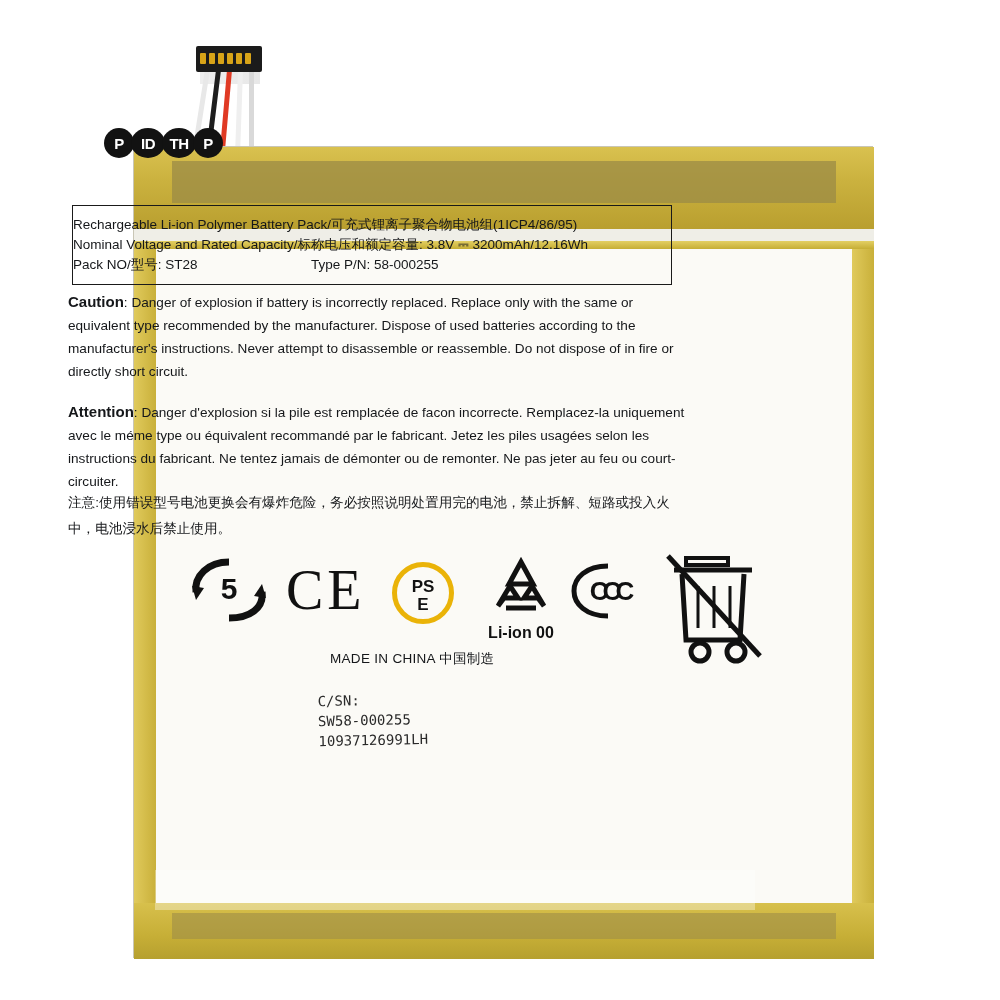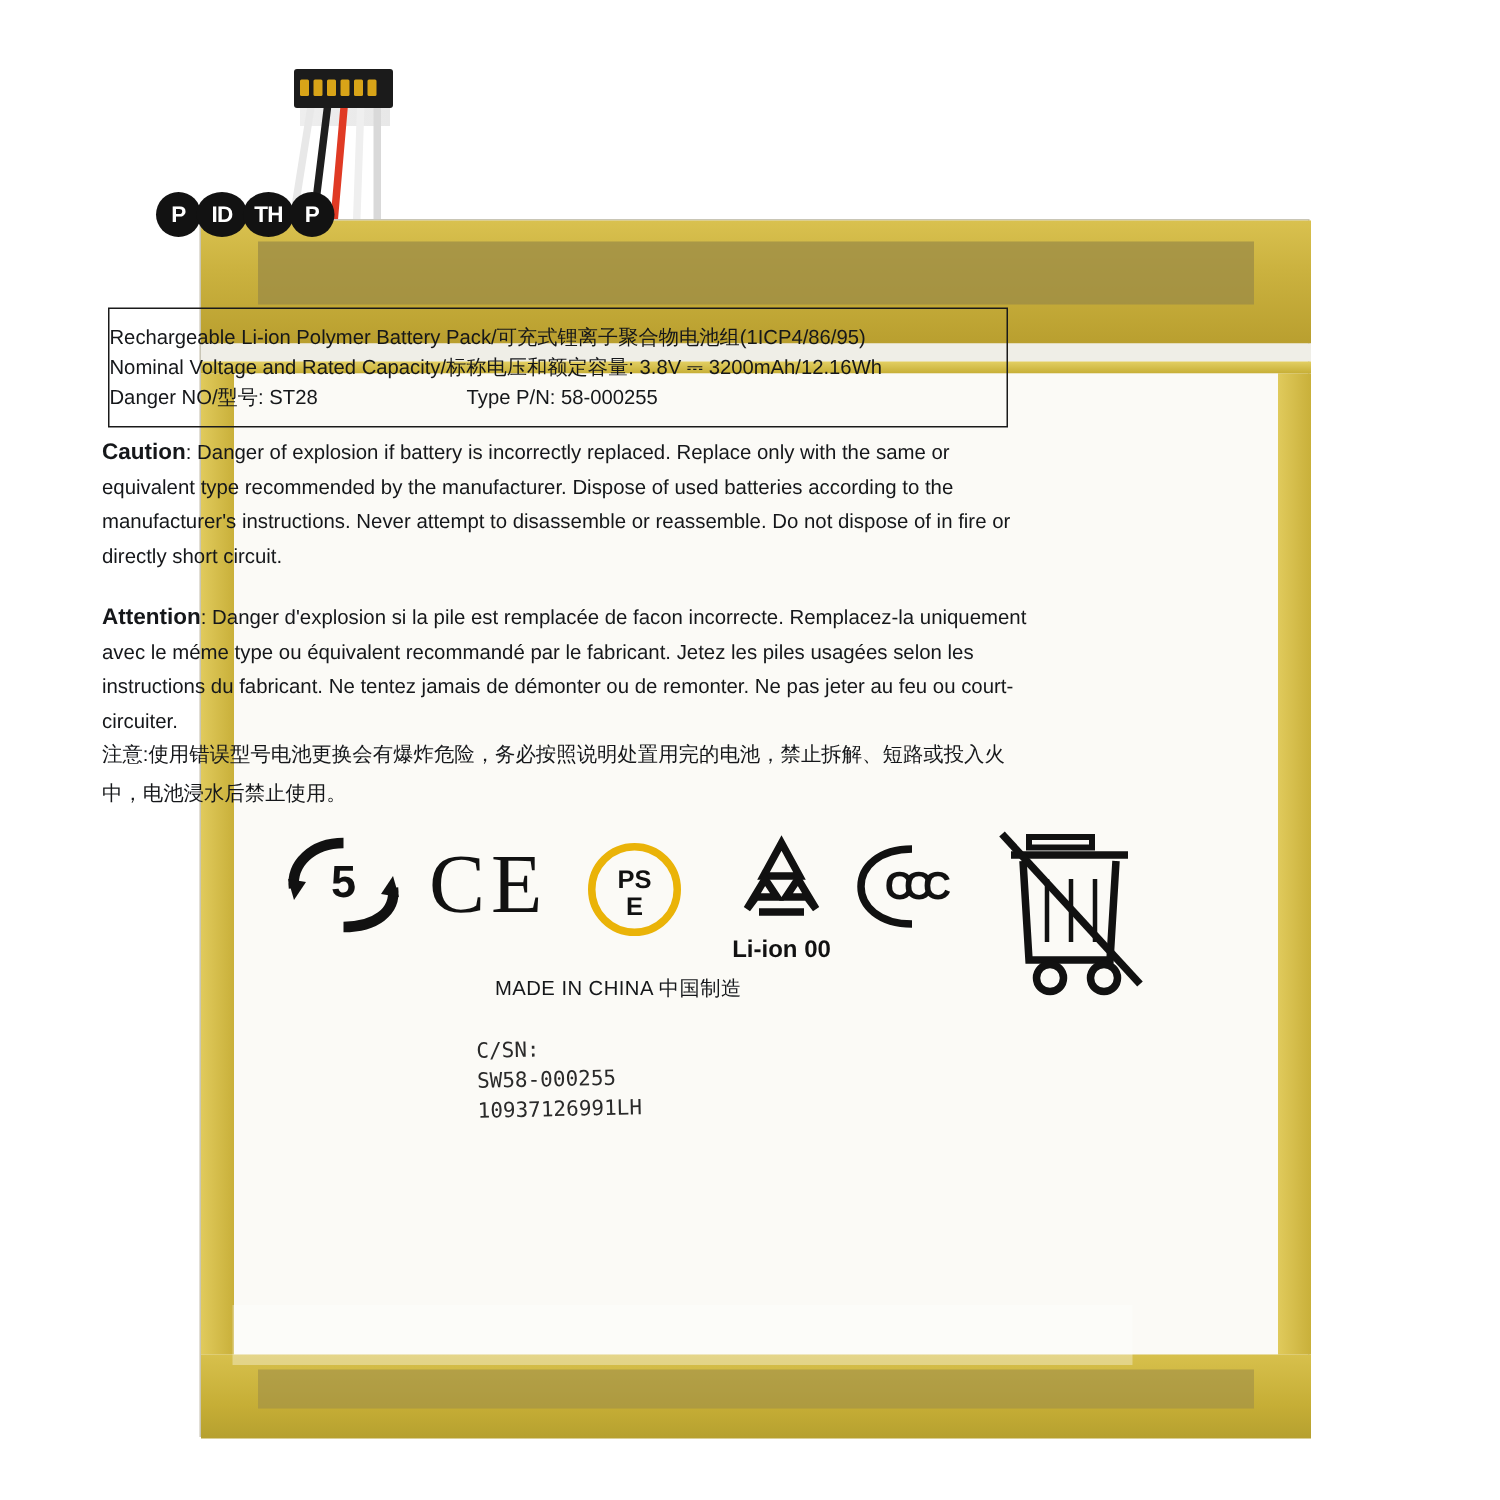--- a/index.html
+++ b/index.html
@@ -317,21 +317,21 @@
     <span class="dot">P</span>
     <span class="dot wide">ID</span>
     <span class="dot wide">TH</span>
     <span class="dot">P</span>
   </div>
 
   <div class="specbox">
     <div class="specline">Rechargeable Li-ion Polymer Battery Pack/可充式锂离子聚合物电池组(1ICP4/86/95)</div>
     <div class="specline">Nominal Voltage and Rated Capacity/标称电压和额定容量: 3.8V ⎓ 3200mAh/12.16Wh</div>
     <div class="specrow">
-      <span class="c1">Danger NO/型号: ST28</span>
+      <span class="c1">Pack NO/型号: ST28</span>
       <span class="c2">Type P/N: 58-000255</span>
     </div>
   </div>
 
   <div class="para caution">
     <b>Caution</b><span>: Danger of explosion if battery is incorrectly replaced. Replace only with the same or equivalent type recommended by the manufacturer. Dispose of used batteries according to the manufacturer's instructions. Never attempt to disassemble or reassemble. Do not dispose of in fire or directly short circuit.</span>
   </div>
 
   <div class="para chinese">注意:使用错误型号电池更换会有爆炸危险，务必按照说明处置用完的电池，禁止拆解、短路或投入火中，电池浸水后禁止使用。</div>
 

